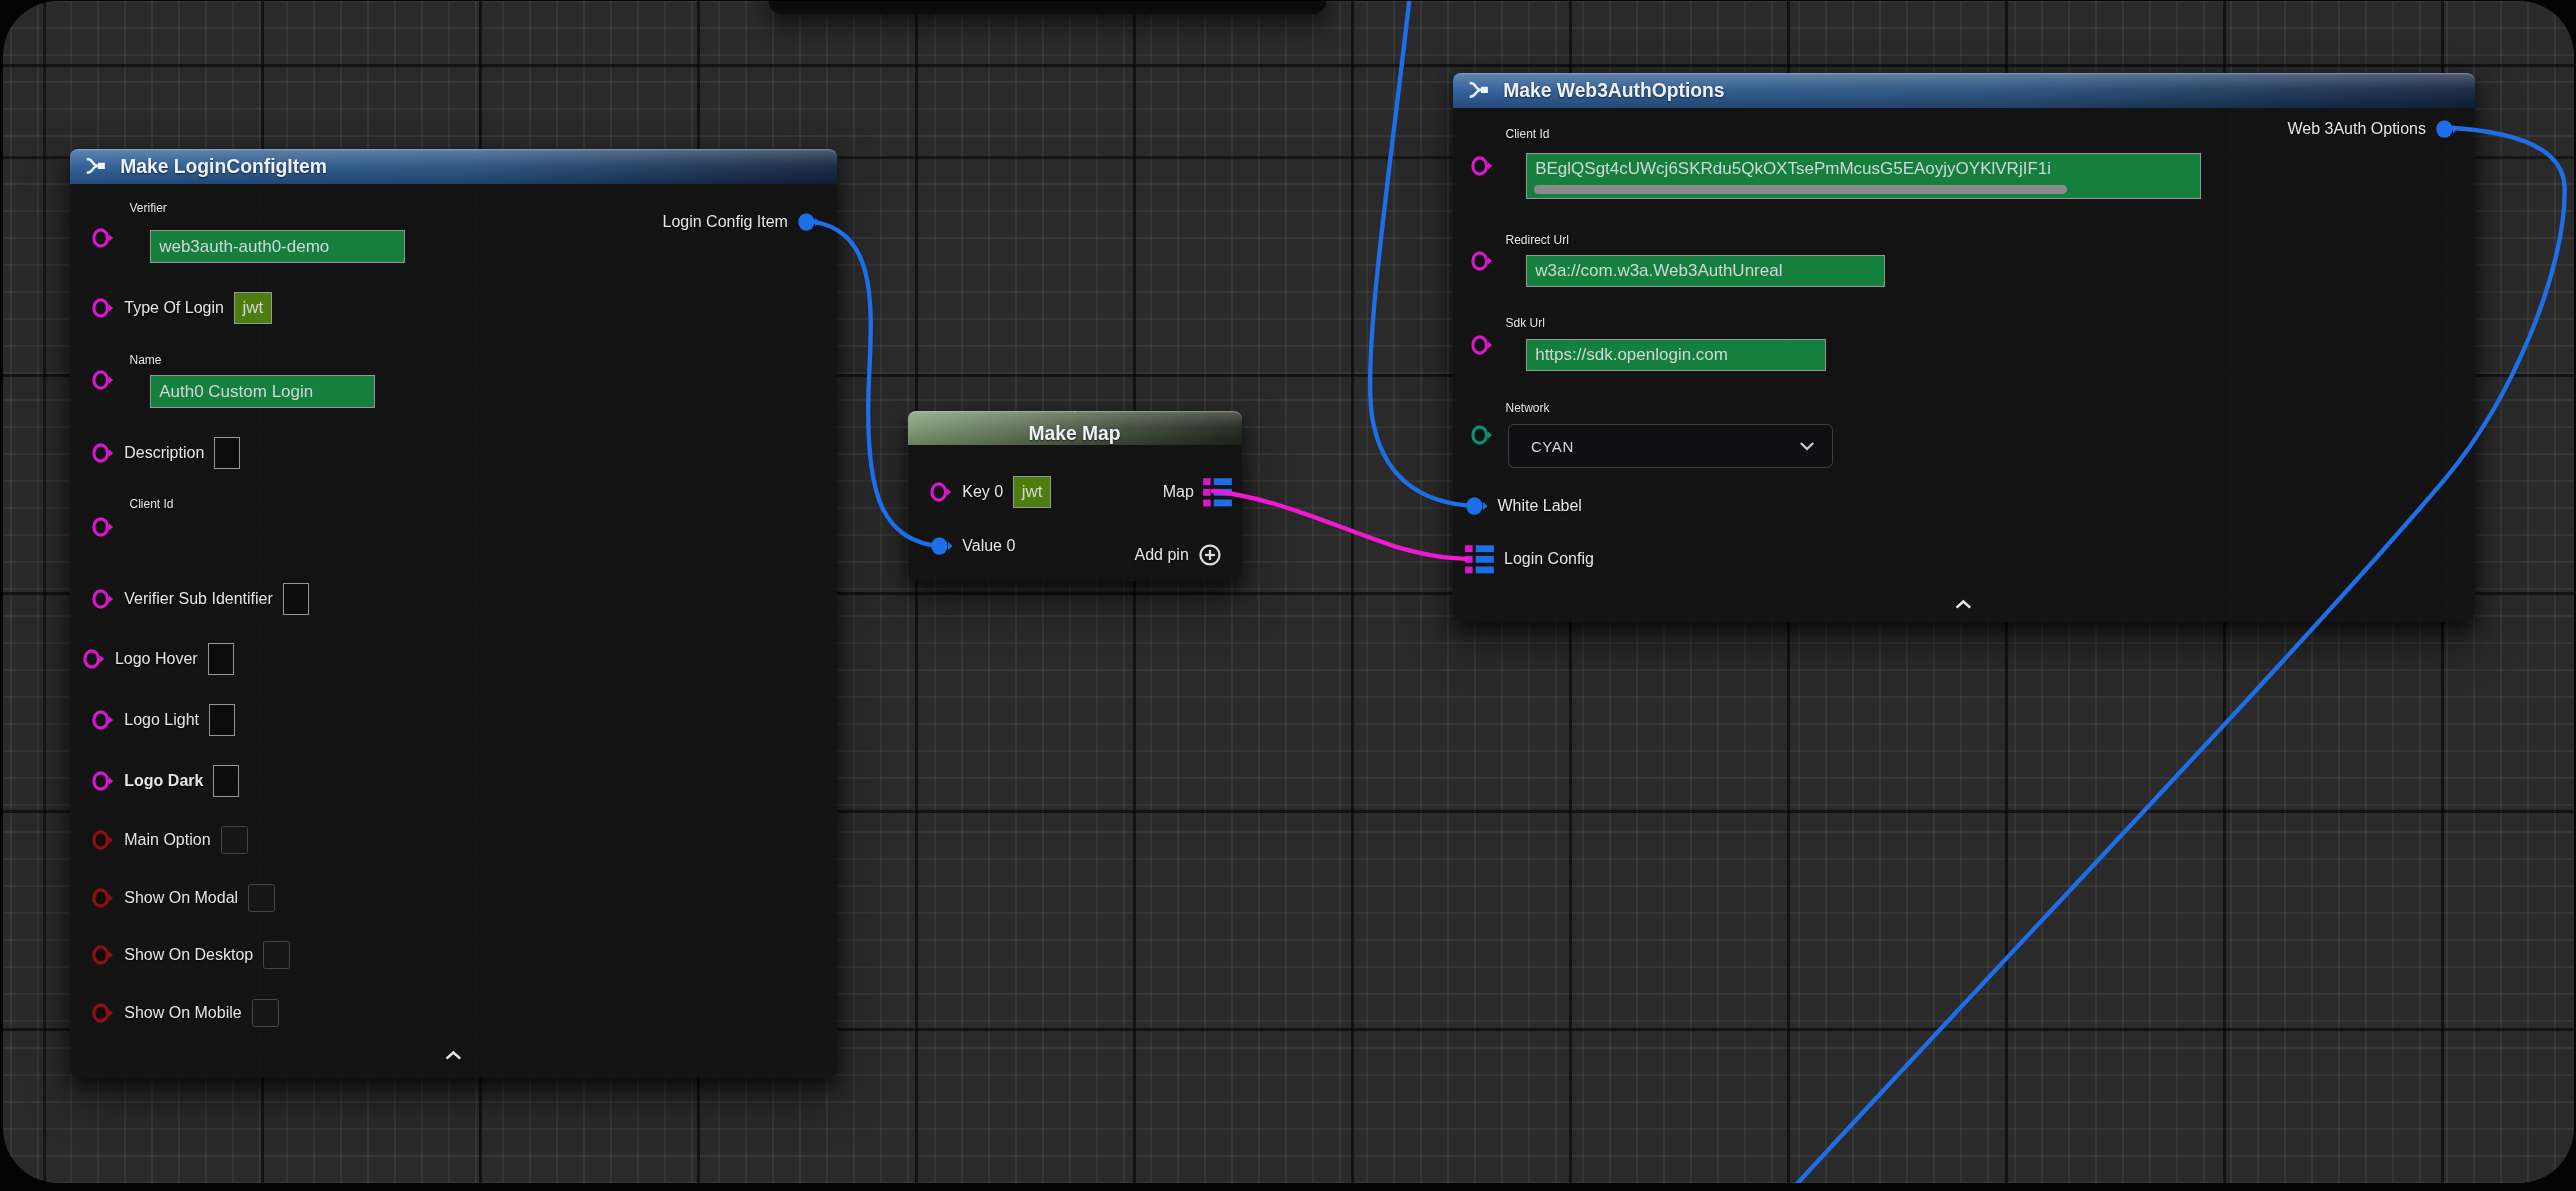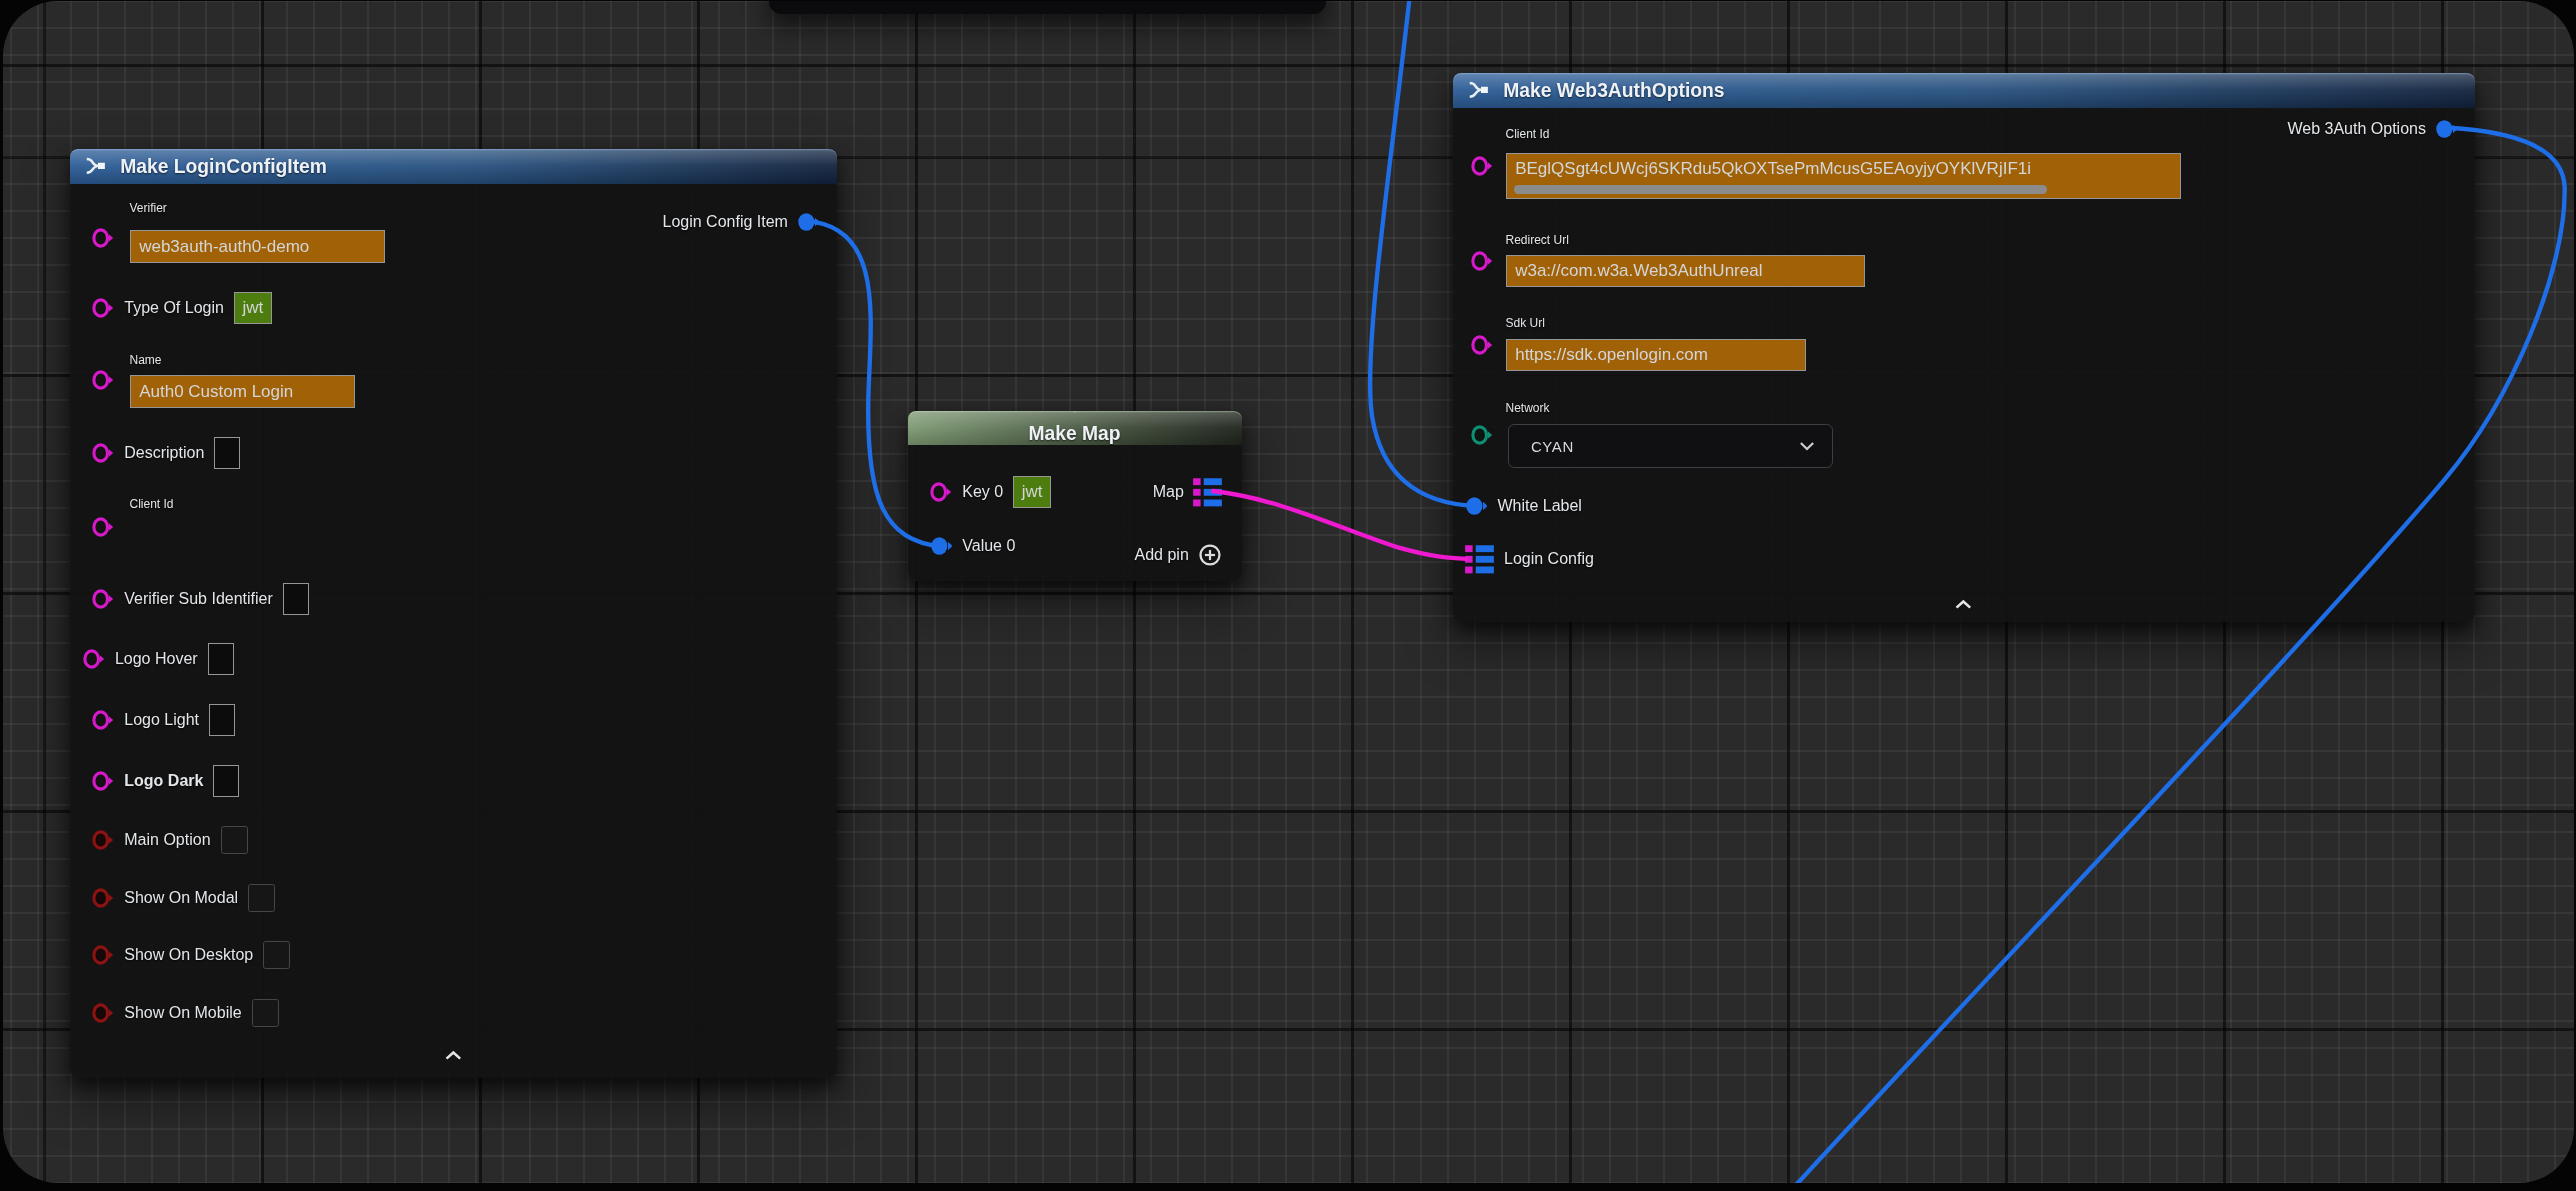--- a/index.html
+++ b/index.html
@@ -25,22 +25,22 @@
   .hdr-green{height:34px;box-shadow:inset 0 1.2px 0 rgba(210,230,200,0.35);background:
     linear-gradient(180deg, rgba(255,255,255,0.24) 0%, rgba(255,255,255,0.04) 50%, rgba(0,0,0,0.16) 100%),
     linear-gradient(90deg, var(--header-green-left,#7e9a72) 0%, #4e5f47 48%, var(--header-green-right,#20251e) 100%); flex-direction: column;}
   .node-title{font-size:19.3px;font-weight:700;color:#eef2f7;text-shadow:0 1.2px 1.9px rgba(0,0,0,0.6);white-space:nowrap;}
   .row{position:absolute;display:flex;align-items:center;gap:10px;transform:translateY(-50%);}
   .row-r{position:absolute;display:flex;align-items:center;gap:8.7px;transform:translateY(-50%);}
   .plabel{font-size:16px;color:#e4e7ea;text-shadow:0 1.2px 1.9px rgba(0,0,0,0.75);white-space:nowrap;}
   .alabel{position:absolute;font-size:12px;color:#e4e7ea;text-shadow:0 1.2px 1.9px rgba(0,0,0,0.75);white-space:nowrap;}
   .field{background:#4d7c0f;border:1.9px solid #969696;color:#d3d6d9;font-size:17px;
     display:flex;align-items:center;padding:0 7.5px;white-space:nowrap;overflow:hidden;}
-  .afield{position:absolute;background:#a16207;border:1.9px solid #969696;color:#d3d6d9;font-size:17px;
-    display:flex;align-items:center;padding:0 8.7px;white-space:nowrap;overflow:hidden;}
+  .afield{position:absolute;background:#15803d;border:1.9px solid #969696;color:#d3d6d9;font-size:17px;
+    display:flex;align-items:center;padding:0 8.7px;white-space:nowrap;overflow:hidden;margin-left:20px;}
   .strbox{width:24px;height:30px;border:1.9px solid #969696;background:#0c0c0c;flex:0 0 auto;}
   .chk{width:25px;height:26px;border:1.9px solid #464646;background:#161616;border-radius:2.5px;flex:0 0 auto;}
   .pin{flex:0 0 auto;}
   .apin{position:absolute;}
   .pin-str .ring{fill:#121212;stroke:var(--pin-string,#d619c9);stroke-width:5;}
   .pin-str .wedge{fill:var(--pin-string,#d619c9);}
   .pin-bool .ring{fill:#140808;stroke:var(--pin-bool,#8d1212);stroke-width:5;}
   .pin-bool .wedge{fill:var(--pin-bool,#8d1212);}
   .pin-enum .ring{fill:#0d1512;stroke:var(--pin-enum,#0e8f72);stroke-width:5;}
   .pin-enum .wedge{fill:var(--pin-enum,#0e8f72);}
@@ -221,21 +221,21 @@
         <svg class="pin pin-str" width="22.4" height="20" viewBox="0 0 36 32">
           <ellipse class="ring" cx="14" cy="16" rx="11" ry="13"></ellipse>
             <path class="wedge" d="M27 10 L34 16 L27 22 Z"></path>
         </svg>
         <span class="plabel">Key 0</span>
         <div class="field" style="height:30px;">
           <span>jwt</span>
         </div>
       </div>
 
-      <div class="row-r" style="right:20px;top:81px;margin-left:12px;">
+      <div class="row-r" style="right:10px;top:81px;margin-left:12px;">
         <span class="plabel">Map</span>
         <svg width="29" height="30" viewBox="0 0 46 48">
           <rect class="gp-key" x="0" y="2" width="12" height="11"></rect>
             <rect class="gp-val" x="17" y="2" width="29" height="11"></rect>
           <rect class="gp-key" x="0" y="19" width="12" height="11"></rect>
             <rect class="gp-val" x="17" y="19" width="29" height="11"></rect>
           <rect class="gp-key" x="0" y="36" width="12" height="11"></rect>
             <rect class="gp-val" x="17" y="36" width="29" height="11"></rect>
         </svg>
       </div>

